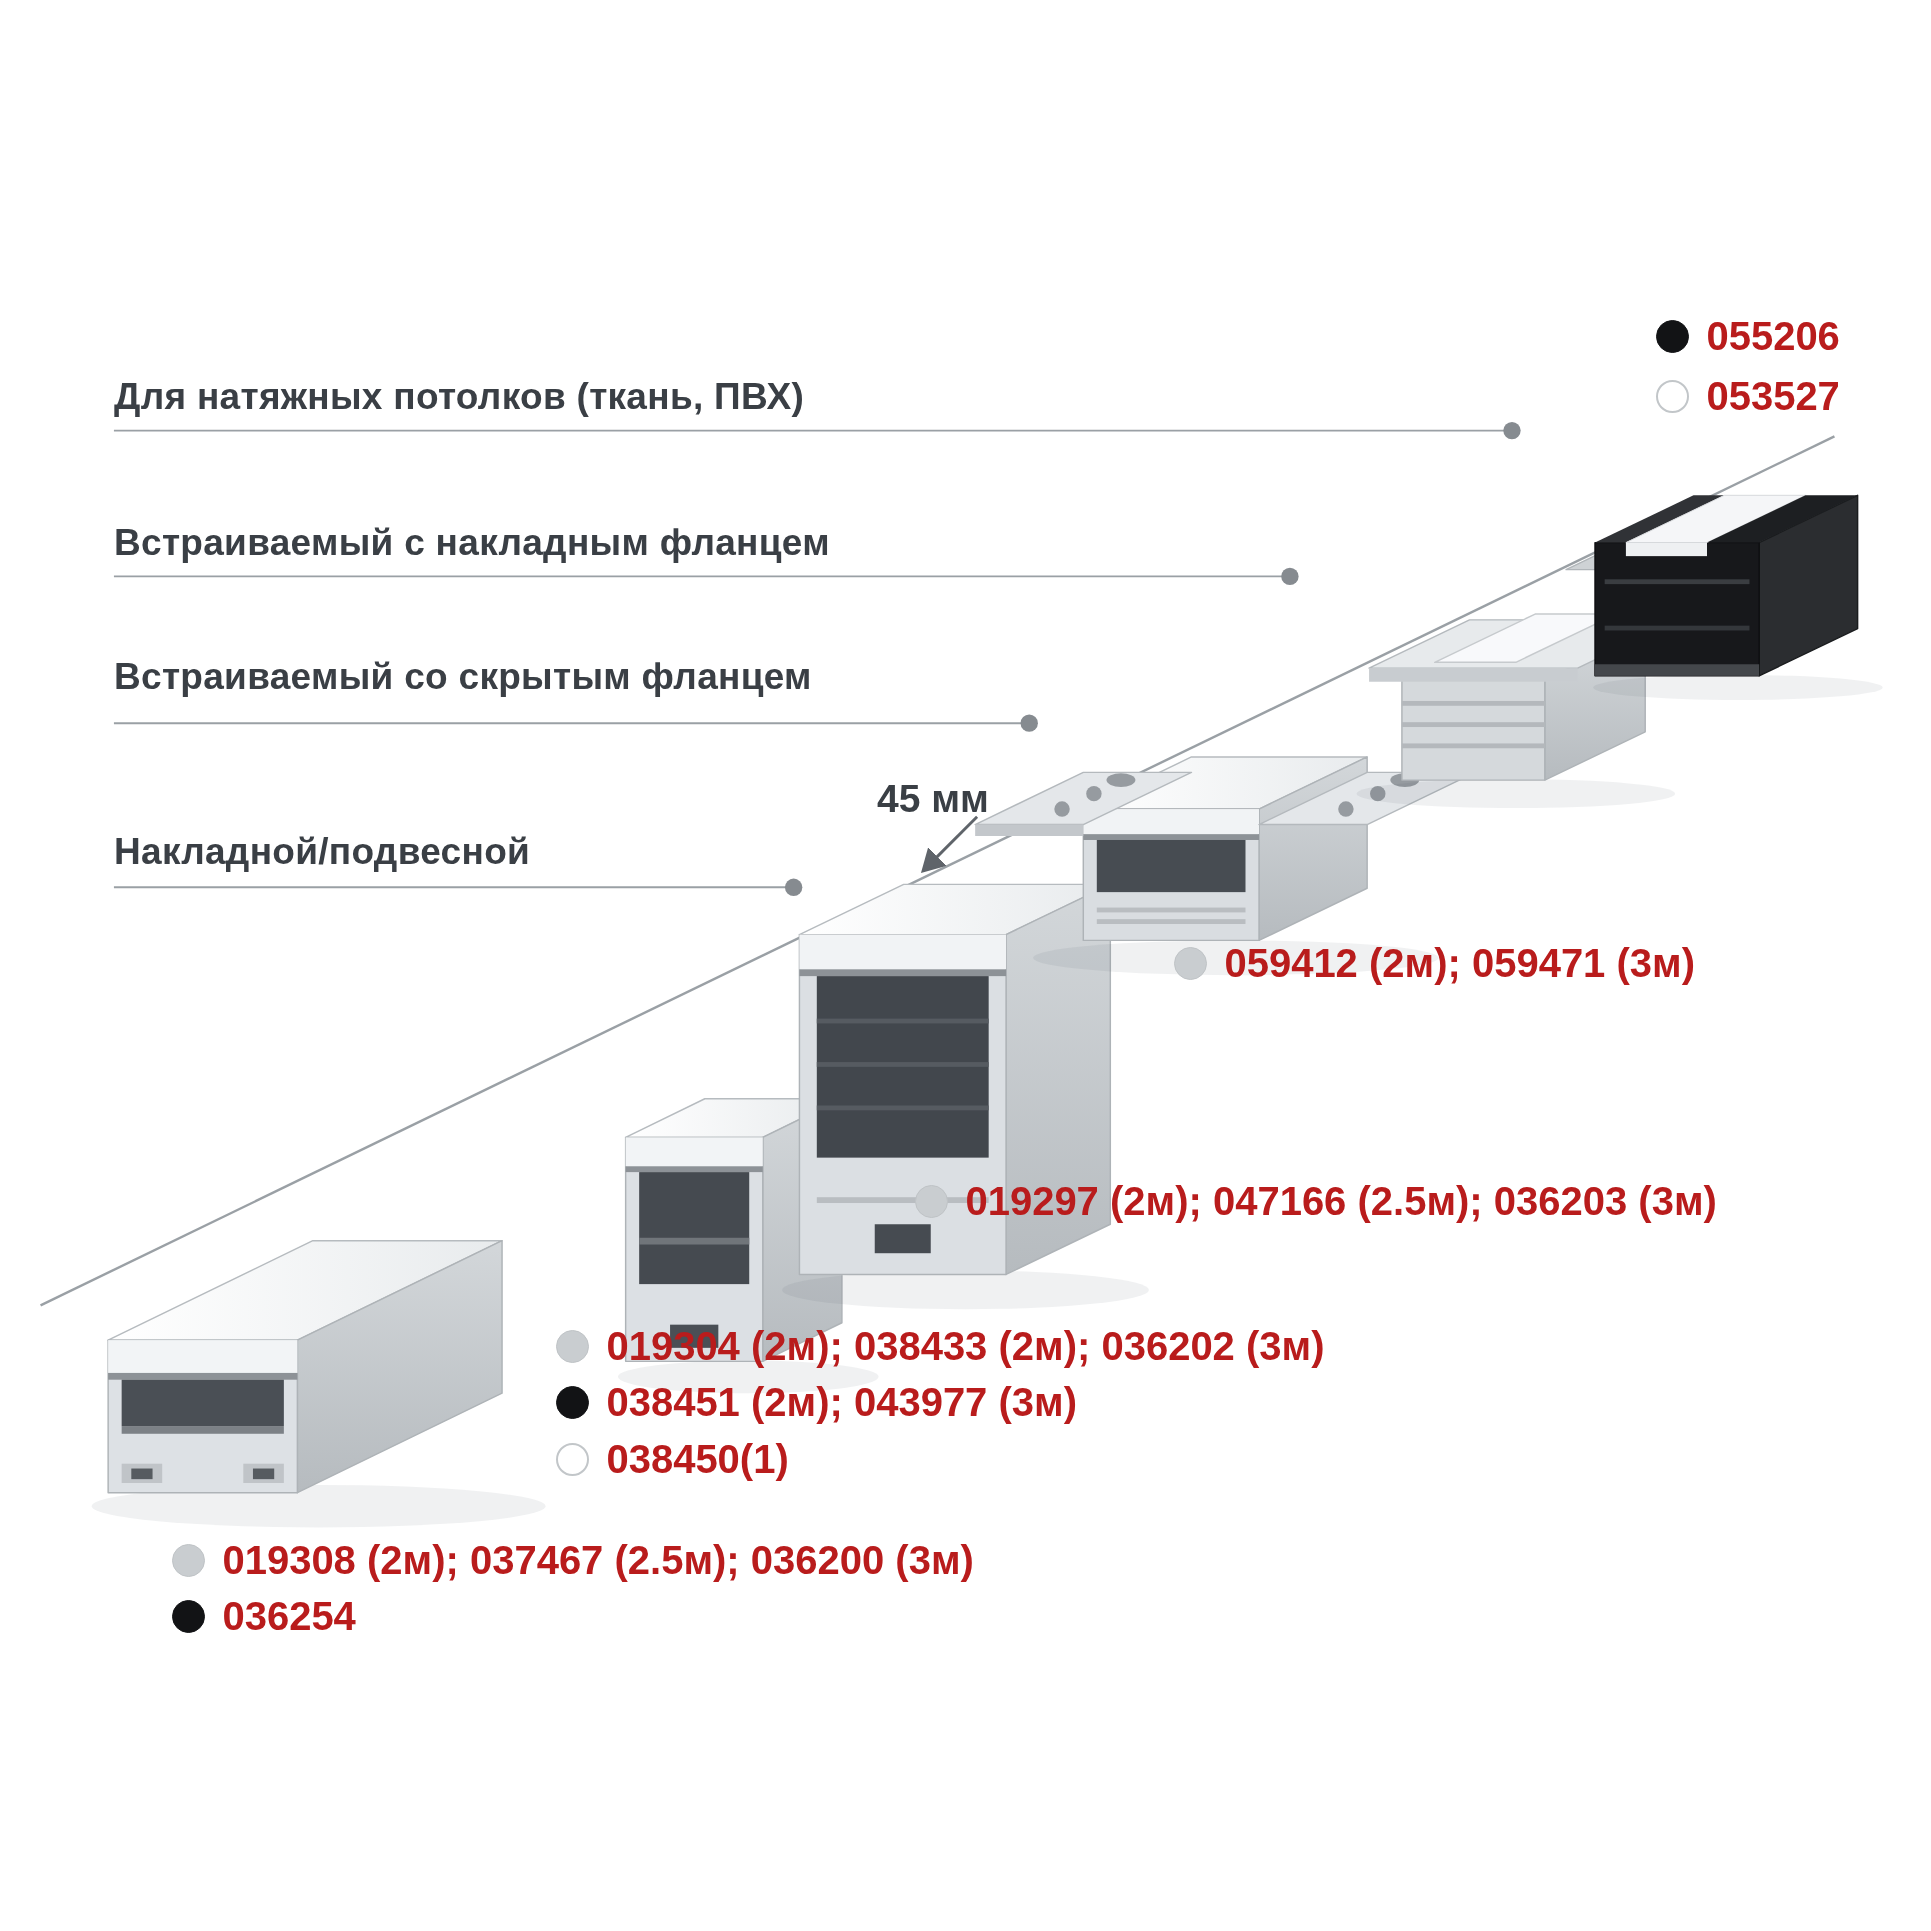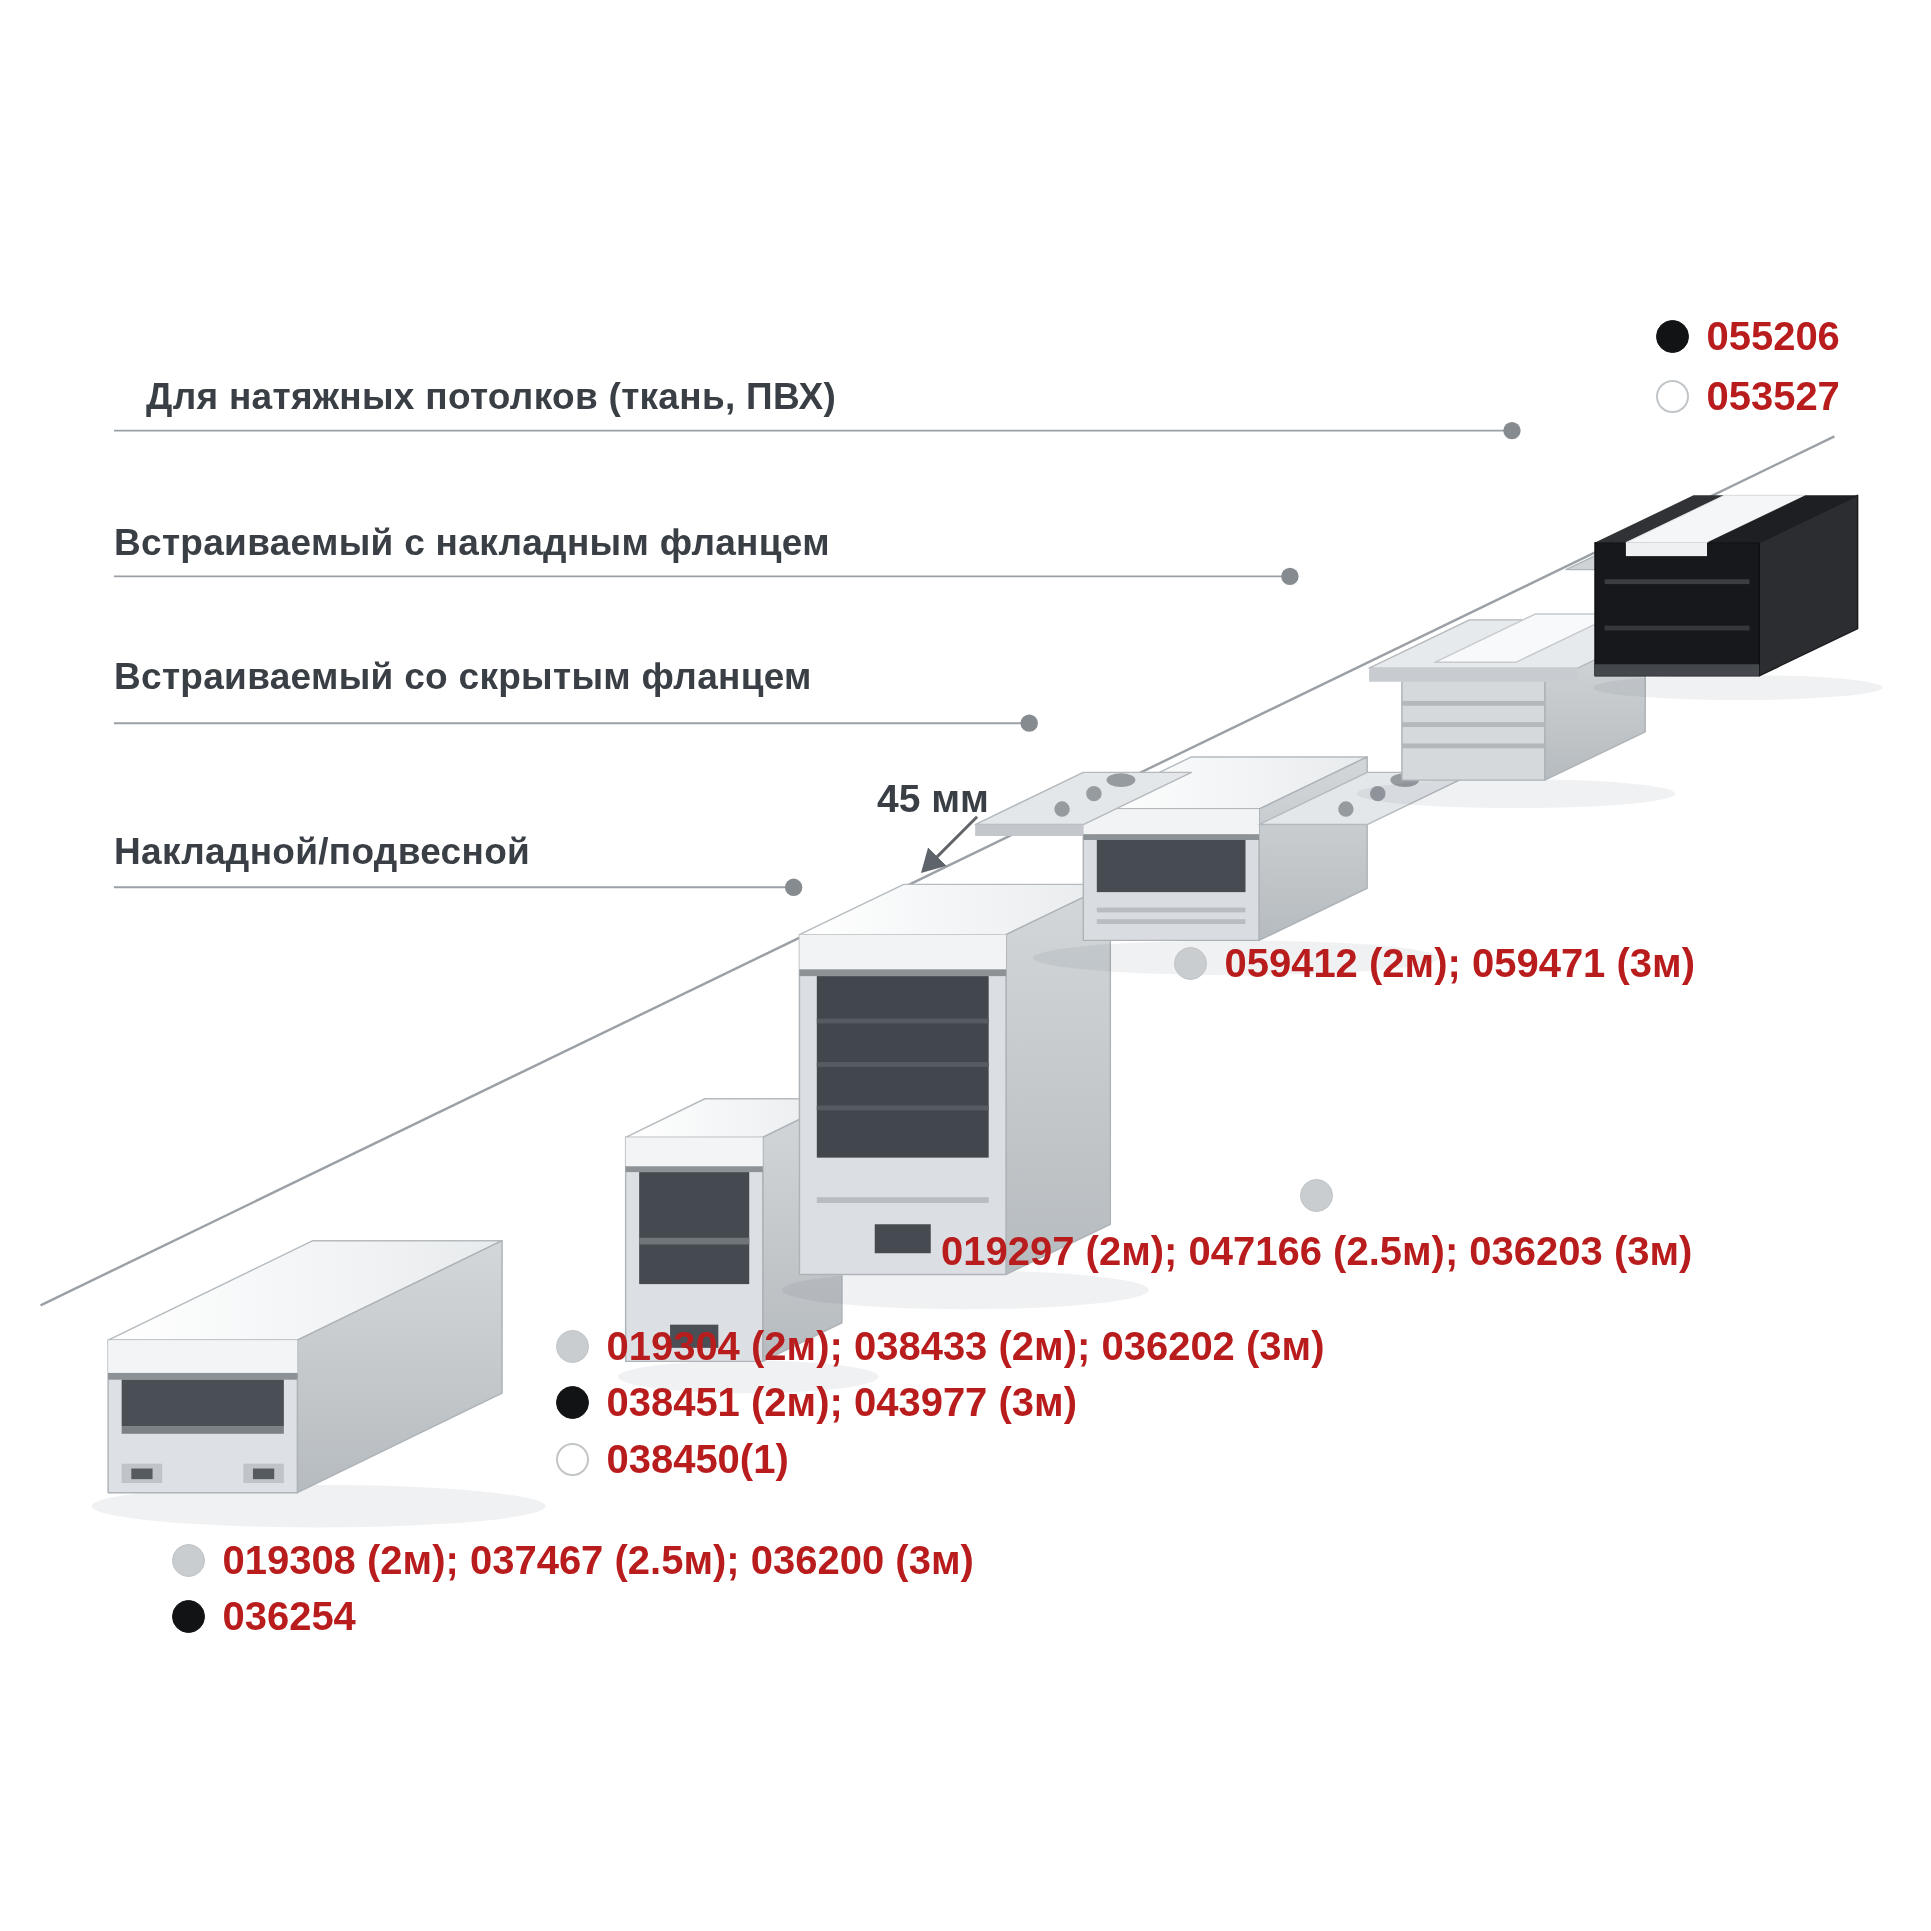--- a/index.html
+++ b/index.html
@@ -134,40 +134,40 @@
       <polygon points="1652,562 1684,562 1786,513 1754,513" fill="#303236"></polygon>
       <polygon points="1684,562 1768,562 1870,513 1786,513" fill="#f5f6f8" stroke="#d4d7da" stroke-width="1"></polygon>
       <polygon points="1768,562 1822,562 1924,513 1870,513" fill="#1d1f22"></polygon>
       <rect x="1684" y="562" width="84" height="14" fill="#eef0f2"></rect>
       <rect x="1662" y="600" width="150" height="5" fill="#3a3d41"></rect>
       <rect x="1662" y="648" width="150" height="5" fill="#34373b"></rect>
       <rect x="1652" y="688" width="170" height="12" fill="#44474b"></rect>
     </g>
   </svg>
 
-  <div class="cat-label" style="left:114px; top:376px;margin-left:32px;">Для натяжных потолков (ткань, ПВХ)</div>
+  <div class="cat-label" style="left:114px; top:376px;">Для натяжных потолков (ткань, ПВХ)</div>
   <div class="cat-label" style="left:114px; top:522px;">Встраиваемый с накладным фланцем</div>
   <div class="cat-label" style="left:114px; top:656px;">Встраиваемый со скрытым фланцем</div>
   <div class="cat-label" style="left:114px; top:831px;">Накладной/подвесной</div>
 
   <div class="dim-label" style="left:877px; top:761px;">45 мм</div>
 
   <div class="code-row" style="left:1656px; top:314px;">
     <span class="legend-dot" data-dot="black"></span>
     <span class="code-text">055206</span>
   </div>
   <div class="code-row" style="left:1656px; top:374px;">
     <span class="legend-dot" data-dot="white"></span>
     <span class="code-text">053527</span>
   </div>
   <div class="code-row" style="left:1174px; top:941px;">
     <span class="legend-dot" data-dot="gray"></span>
     <span class="code-text">059412 (2м); 059471 (3м)</span>
   </div>
-  <div class="code-row" style="left:941px; top:1179px;flex-direction:column;">
+  <div class="code-row" style="left:915px; top:1179px;">
     <span class="legend-dot" data-dot="gray"></span>
     <span class="code-text">019297 (2м); 047166 (2.5м); 036203 (3м)</span>
   </div>
   <div class="code-row" style="left:556px; top:1324px;">
     <span class="legend-dot" data-dot="gray"></span>
     <span class="code-text">019304 (2м); 038433 (2м); 036202 (3м)</span>
   </div>
   <div class="code-row" style="left:556px; top:1380px;">
     <span class="legend-dot" data-dot="black"></span>
     <span class="code-text">038451 (2м); 043977 (3м)</span>

